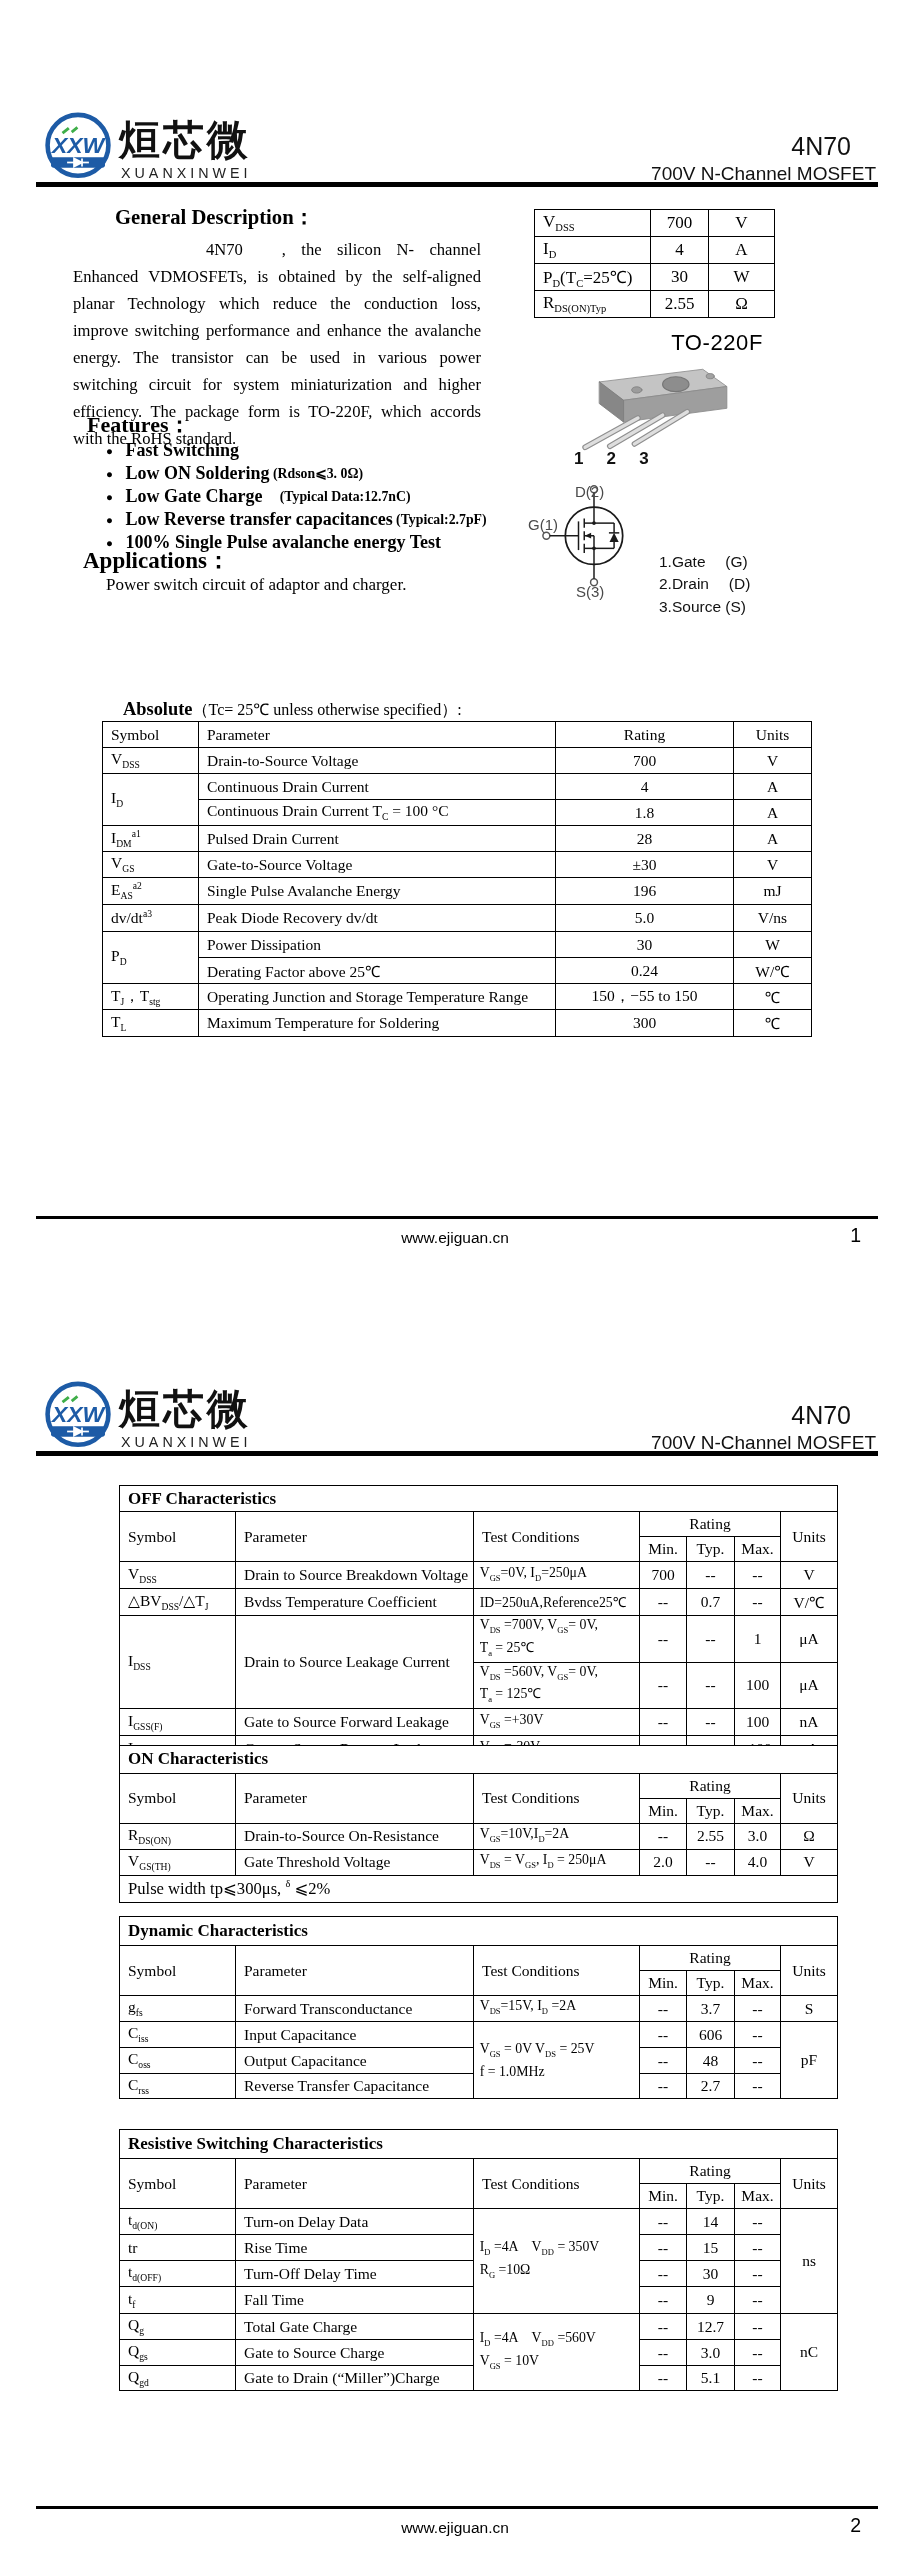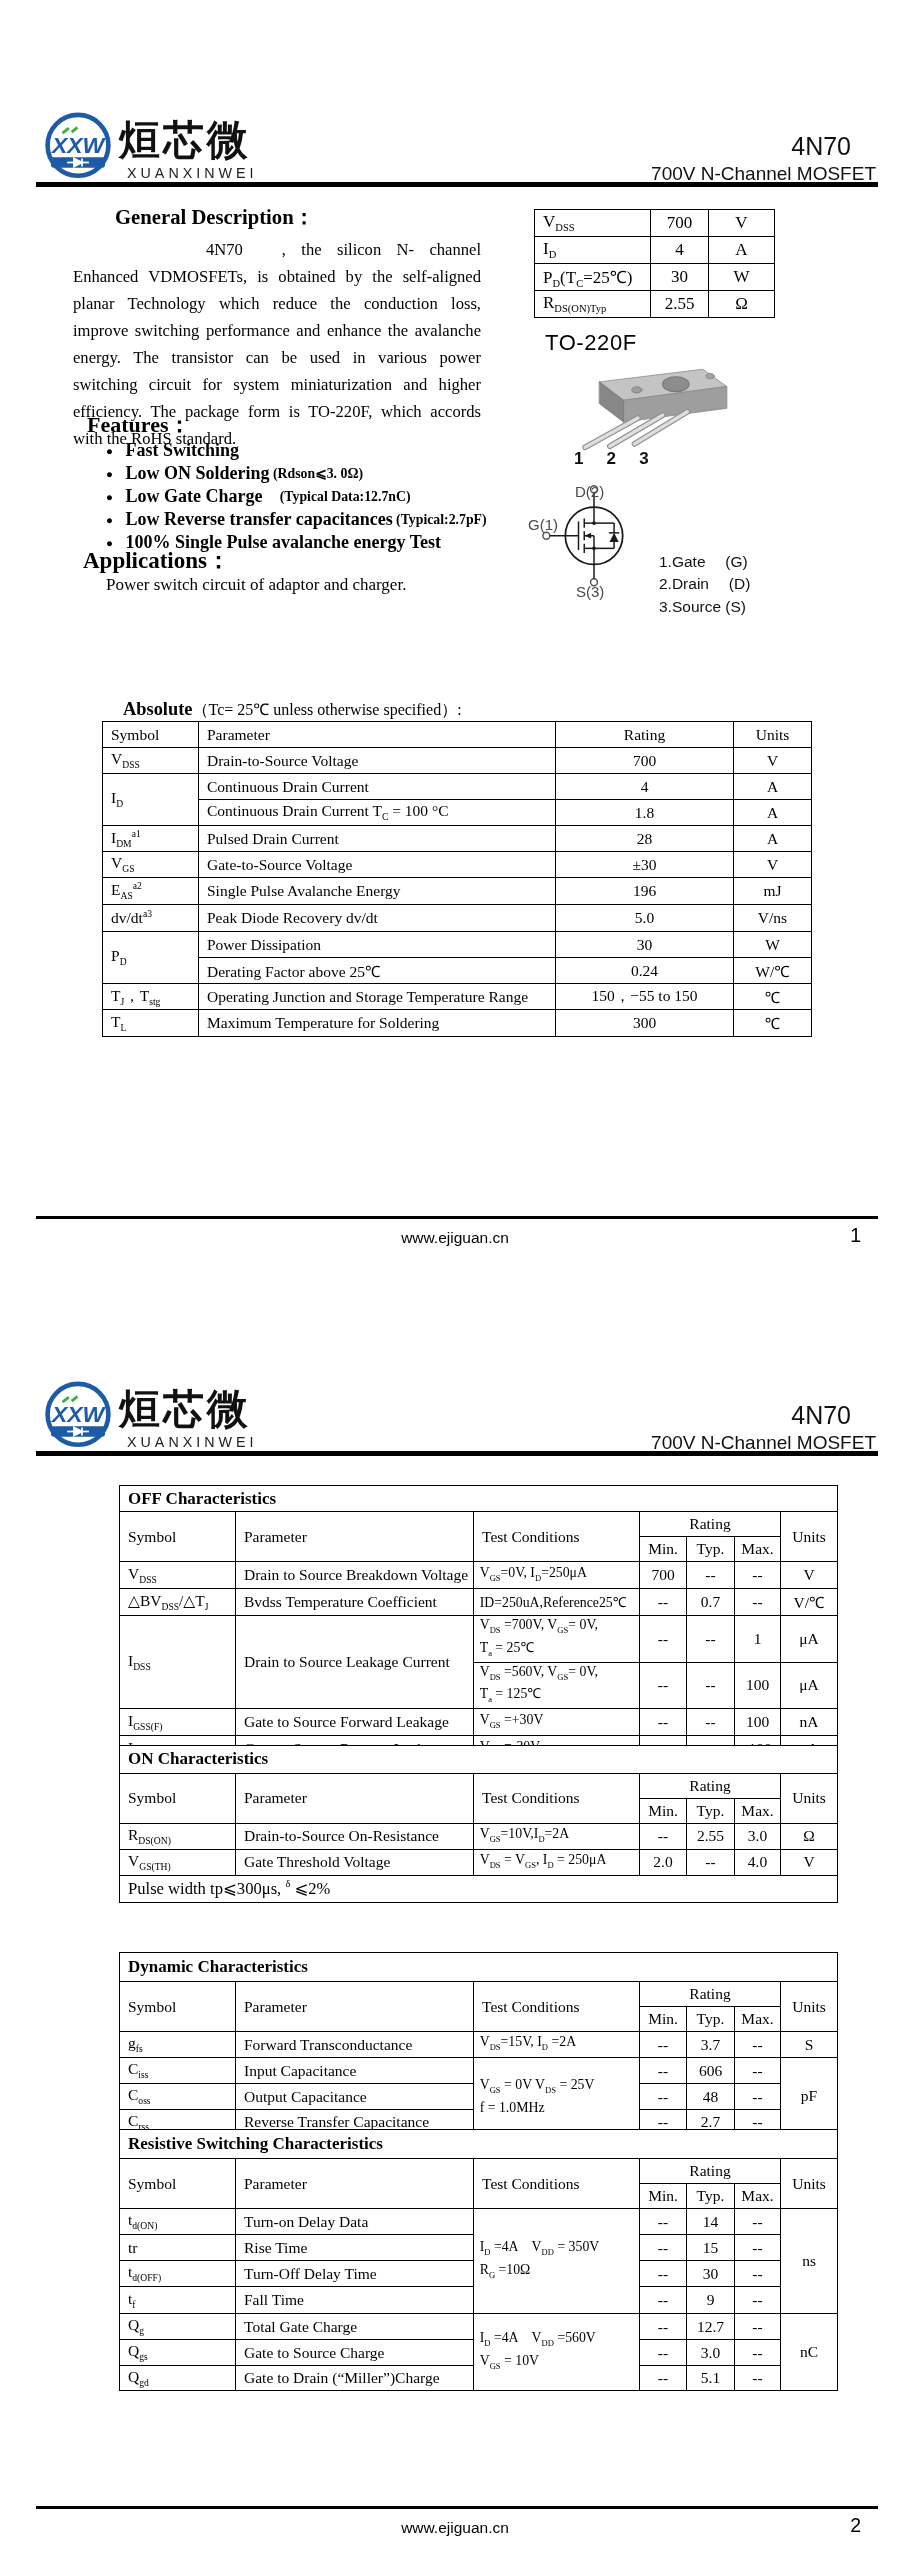--- a/index.html
+++ b/index.html
@@ -2,21 +2,21 @@
 <html style="font-size:9.2px"><head>
 <meta charset="utf-8">
 <style>
   html,body{margin:0;padding:0;background:#fff;}
   .canvas{position:relative;width:911px;height:2576px;background:#ffffff;color:#000;
           font-family:"Liberation Serif",serif;overflow:hidden;}
   .abs{position:absolute;}
 
   
   .brand-cn{font-family:"Liberation Sans",sans-serif;font-weight:700;font-size:41px;line-height:41px;letter-spacing:2.9px;color:#111;}
-  .brand-en{font-family:"Liberation Sans",sans-serif;font-size:14.3px;letter-spacing:4px;color:#222;margin-left:6px;}
+  .brand-en{font-family:"Liberation Sans",sans-serif;font-size:14.3px;letter-spacing:4px;color:#222;}
   .part-no{font-family:"Liberation Sans",sans-serif;font-size:25px;color:#111;text-align:right;}
   .subtitle{font-family:"Liberation Sans",sans-serif;font-size:19px;color:#111;text-align:right;}
   .rule{background:#000;height:5.2px;}
   .rule-thin{background:#000;height:3.4px;}
 
   
   .h-big{font-size:20.7px;font-weight:700;}
   .gd-body{width:408px;font-size:16.6px;line-height:27px;text-align:justify;text-indent:133px;}
   .feat-head{font-size:22px;font-weight:700;}
   .feat-row{height:23px;display:flex;align-items:center;}
@@ -41,21 +41,21 @@
   sup{font-size:0.62em;}
 
   
   .qs td{font-size:17px;}
 
   
   .sec-head .b{font-weight:700;font-size:18.4px;}
   .sec-head .r{font-size:16px;}
 
   
-  .to-title{font-family:"Liberation Sans",sans-serif;font-size:22px;text-align:left;letter-spacing:0.6px;}
+  .to-title{font-family:"Liberation Sans",sans-serif;font-size:22px;text-align:right;letter-spacing:0.6px;}
   .pins{font-family:"Liberation Sans",sans-serif;font-weight:700;font-size:17px;letter-spacing:9.2px;color:#111;}
   .sch-label{font-family:"Liberation Sans",sans-serif;font-size:15px;color:#4a4a4a;}
   .legend{font-family:"Liberation Sans",sans-serif;font-size:15.5px;line-height:22.4px;color:#111;margin-top:32px;}
 
   
   .f-url{font-family:"Liberation Sans",sans-serif;font-size:15.5px;text-align:center;}
   .f-num{font-family:"Liberation Sans",sans-serif;font-size:19.5px;text-align:right;}
 </style>
 </head>
 <body>
@@ -439,21 +439,21 @@
         <td class="ac">--</td>
         <td class="ac">4.0</td>
         <td class="ac">V</td>
       </tr>
       <tr style="height:27px;">
         <td class="al" colspan="7" style="font-size:16.6px;">Pulse width tp⩽300μs, <sup>δ</sup> ⩽2%</td>
       </tr>
     </tbody>
       </table>
 
-    <table class="t abs" style="left:119px;top:628px;width:719px;margin-top:36px;">
+    <table class="t abs" style="left:119px;top:628px;width:719px;">
       <colgroup>
           <col style="width:116px">
           <col style="width:238px">
           <col style="width:166px">
           <col style="width:47px">
           <col style="width:48px">
           <col style="width:46px">
           <col style="width:57px">
         </colgroup>
       <tbody>

